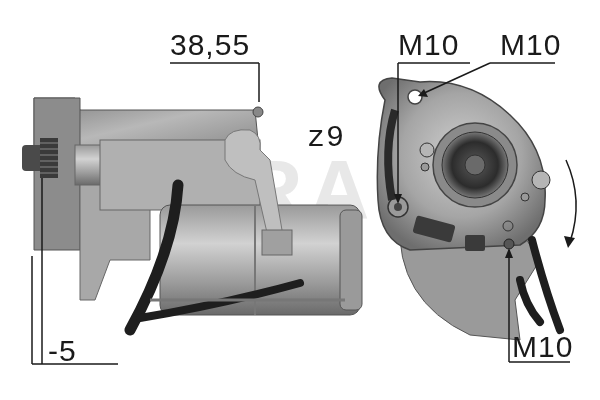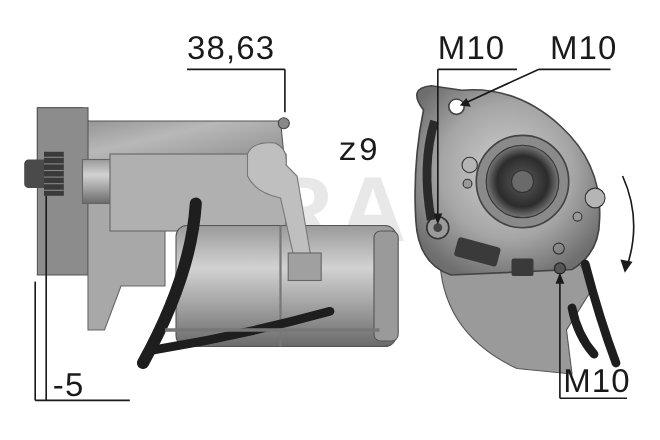--- a/index.html
+++ b/index.html
@@ -136,20 +136,20 @@
       <path d="M566 160 Q584 200 570 242"></path>
     </g>
     <g fill="#1a1a1a">
       <polygon points="398,204 394,194 402,194"></polygon>
       <polygon points="418,96 424,89 428,97"></polygon>
       <polygon points="509,248 505,258 513,258"></polygon>
       <polygon points="568,248 564,236 575,238"></polygon>
     </g>
   </svg>
 
-  <div class="label" style="left:170px; top:30px;">38,63</div>
+  <div class="label" style="left:170px; top:30px;">38,55</div>
   <div class="label" style="left:307px; top:123px;font-family:Liberation Mono, monospace;">z9</div>
   <div class="label" style="left:48px; top:336px;">-5</div>
   <div class="label" style="left:398px; top:30px;">M10</div>
   <div class="label" style="left:500px; top:30px;">M10</div>
   <div class="label" style="left:512px; top:332px;">M10</div>
 
 </div>
 
 </body></html>

